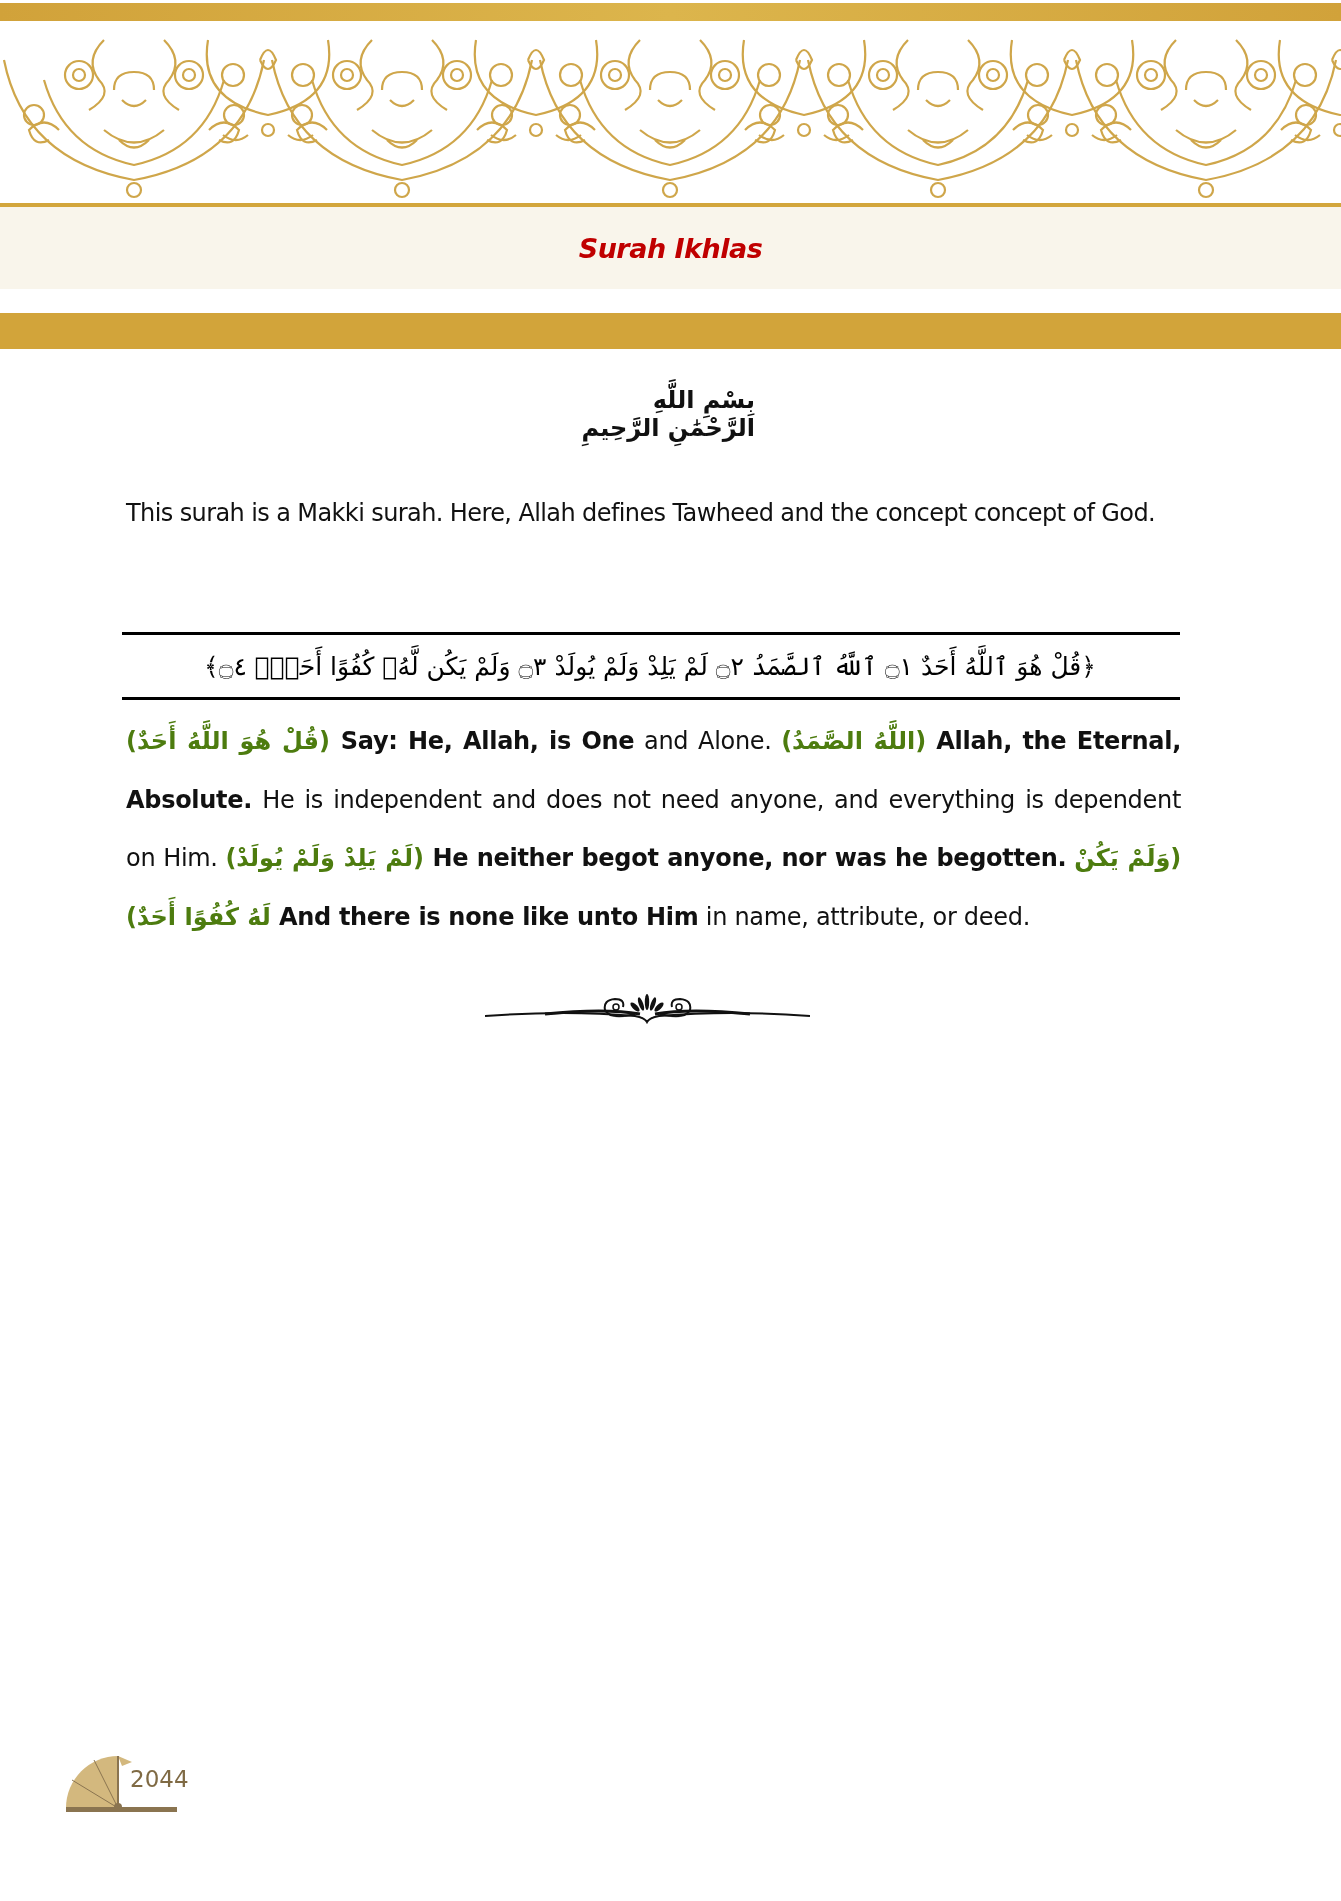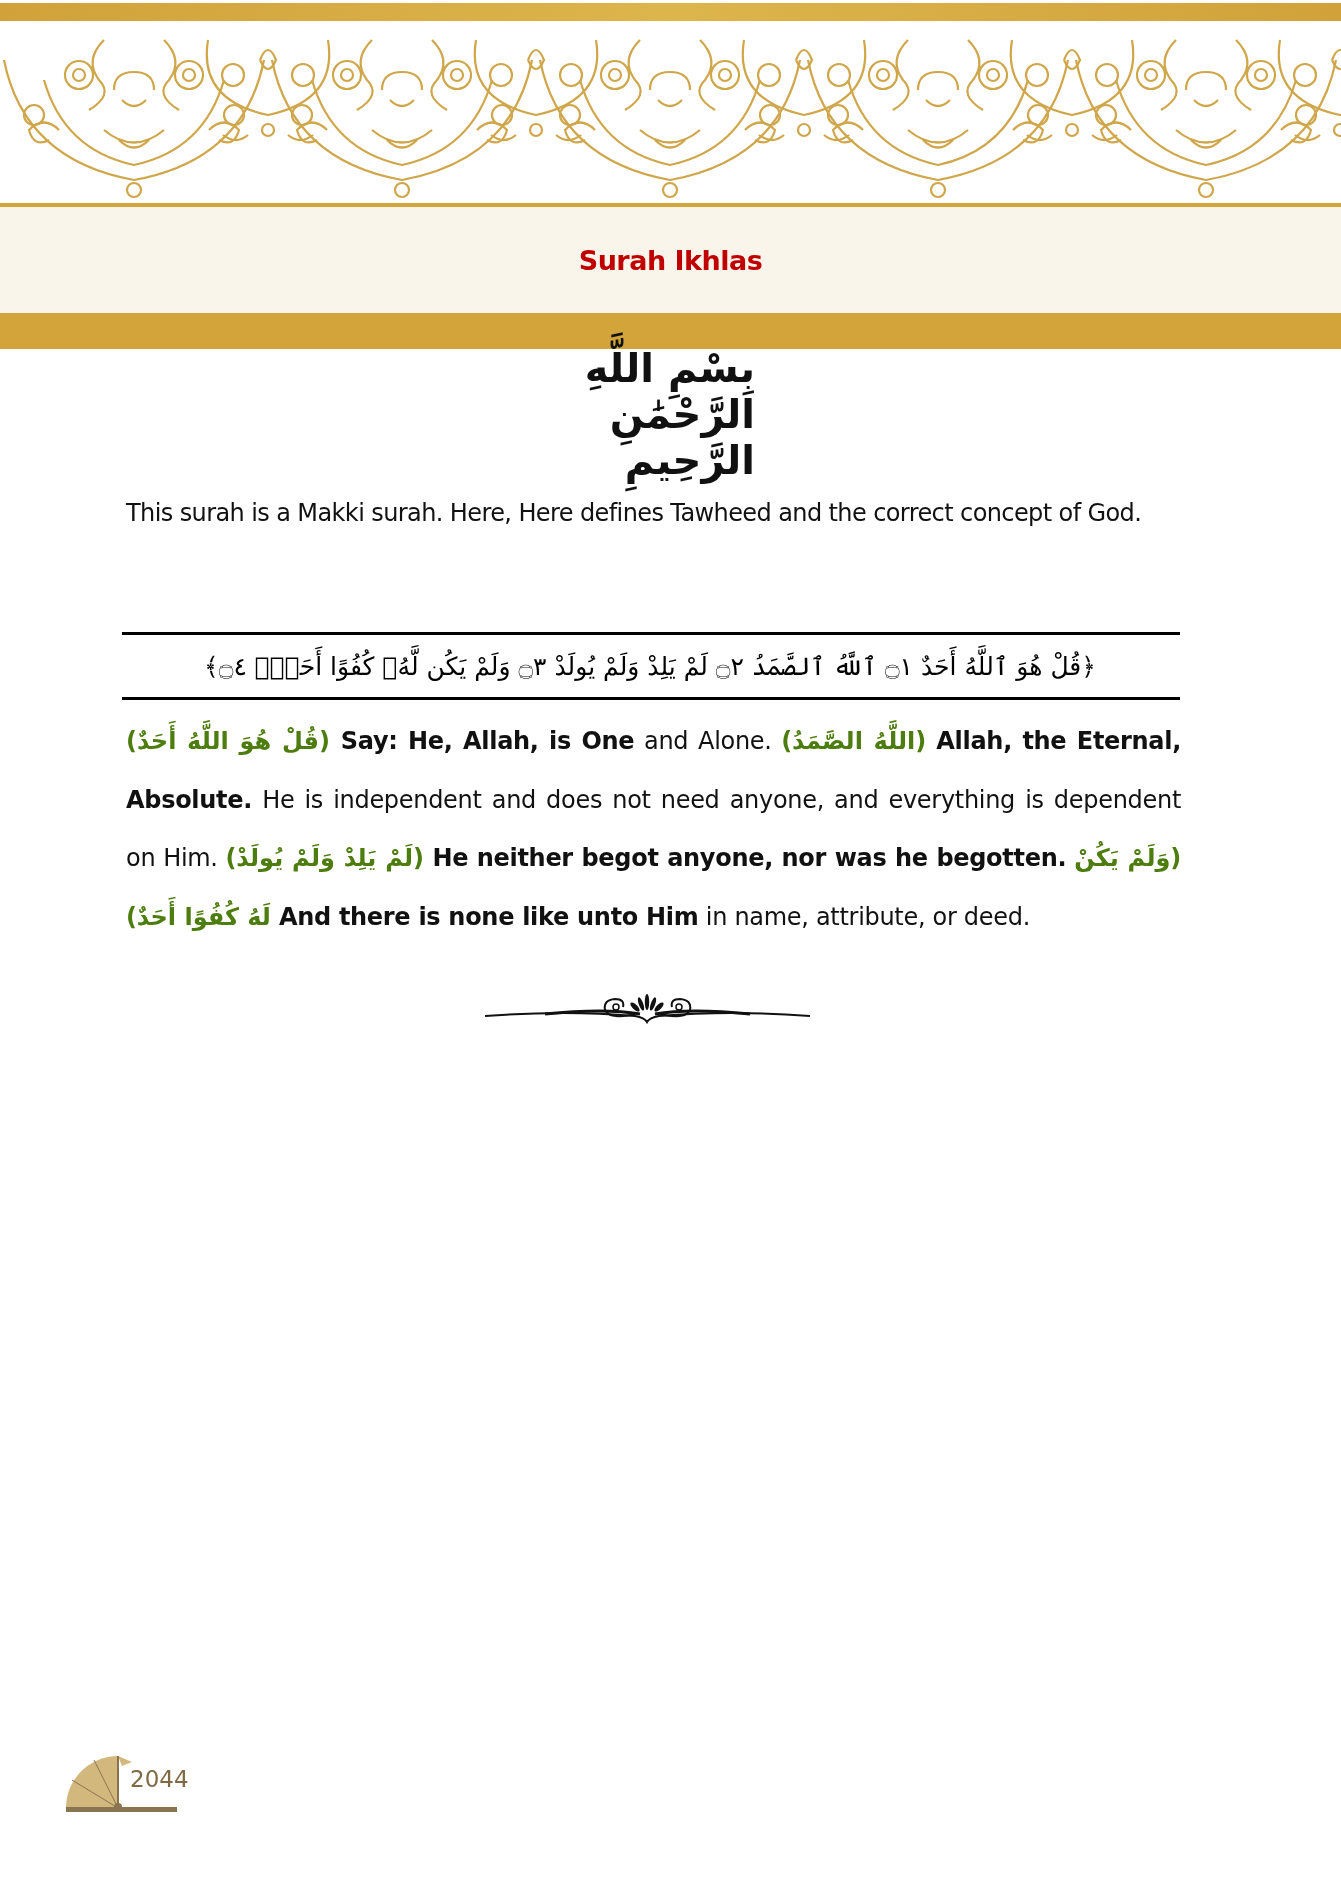--- a/index.html
+++ b/index.html
@@ -7,28 +7,28 @@
     width: 1341px; height: 1901px; position: relative; overflow: hidden;
     background: #ffffff;
     font-family: "Liberation Sans", "DejaVu Sans", sans-serif;
     color: #111;
   }
   .header { position: absolute; left: 0; top: 0; width: 1341px; height: 350px; }
   .top-bar { position: absolute; left: 0; top: 3px; width: 1341px; height: 18px;
     background: linear-gradient(90deg, #d1a23a 0%, #dcb54c 50%, #d1a23a 100%); }
   .lace { position: absolute; left: 0; top: 20px; width: 1341px; height: 182px; }
   .gold-line { position: absolute; left: 0; top: 203px; width: 1341px; height: 4px; background: #d3a63c; }
-  .cream-band { position: absolute; left: 0; top: 207px; width: 1341px; height: 106px; background: #f9f5eb;
-    display: flex; align-items: center; justify-content: center; }
+  .cream-band { position: absolute; left: 0; top: 207px; width: 1341px; height: 82px; background: #f9f5eb;
+    display: flex; align-items: center; justify-content: center; font-style: italic; }
   .title { color: #c00000; font-weight: bold; font-size: 27px; font-family: "DejaVu Sans", sans-serif; letter-spacing: -0.5px; }
   .gold-bar { position: absolute; left: 0; top: 313px; width: 1341px; height: 36px; background: #d2a43a; }
 
   .bismillah { position: absolute; left: 560px; top: 378px; width: 195px; height: 72px;
     display: flex; align-items: center; justify-content: center; }
-  .bismillah span { font-family: "DejaVu Sans", sans-serif; font-size: 40px; font-weight: bold; color: #111; direction: rtl; text-align: right; }
+  .bismillah span { font-family: "DejaVu Sans", sans-serif; font-size: 24px; font-weight: bold; color: #111; direction: rtl; text-align: right; }
 
   .intro { position: absolute; left: 126px; top: 484px; width: 1055px;
     font-family: "DejaVu Sans", sans-serif; font-size: 24px; line-height: 59px; color: #111; letter-spacing: -0.6px; }
 
   .verse-box { position: absolute; left: 122px; top: 632px; width: 1058px; height: 62px;
     border-top: 3px solid #000; border-bottom: 3px solid #000;
     display: flex; align-items: center; justify-content: center; }
   .verse-text { direction: rtl; font-family: "DejaVu Serif", serif; font-size: 25px; color: #000; padding-right: 2px; white-space: nowrap; }
 
   .tafsir { position: absolute; left: 126px; top: 712px; width: 1055px;
@@ -188,21 +188,21 @@
   <div class="cream-band">
     <span class="title">Surah Ikhlas</span>
   </div>
   <div class="gold-bar"></div>
 </div>
 
 <div class="bismillah">
   <span>بِسْمِ اللَّهِ الرَّحْمَٰنِ الرَّحِيمِ</span>
 </div>
 
-<div class="intro">This surah is a Makki surah. Here, Here defines Tawheed and the correct concept of God.</div>
+<div class="intro">This surah is a Makki surah. Here, Allah defines Tawheed and the concept concept of God.</div>
 
 <div class="verse-box">
   <span class="verse-text">﴿قُلْ هُوَ ٱللَّهُ أَحَدٌ ۝١ ٱللَّهُ ٱلصَّمَدُ ۝٢ لَمْ يَلِدْ وَلَمْ يُولَدْ ۝٣ وَلَمْ يَكُن لَّهُۥ كُفُوًا أَحَدٌۢ ۝٤﴾</span>
 </div>
 
 <div class="tafsir" id="tafsir"><span class="ar" dir="rtl">(قُلْ هُوَ اللَّهُ أَحَدٌ)</span><b> Say: He, Allah, is One</b><span> and Alone. </span><span class="ar" dir="rtl">(اللَّهُ الصَّمَدُ)</span><b> Allah, the Eternal, Absolute.</b><span> He is independent and does not need anyone, and everything is dependent on Him. </span><span class="ar" dir="rtl">(لَمْ يَلِدْ وَلَمْ يُولَدْ)</span><b> He neither begot anyone, nor was he begotten.</b><span> </span><span class="ar" dir="rtl">(وَلَمْ يَكُنْ لَهُ كُفُوًا أَحَدٌ)</span><b> And there is none like unto Him</b><span> in name, attribute, or deed.</span></div>
 
 <svg class="divider" viewBox="0 0 325 36">
   <path d="M0 26 Q80 20 150 26 Q160 28 162 32 Q164 28 174 26 Q245 20 325 26" fill="none" stroke="#111" stroke-width="2"></path>
   <path d="M60 24 Q120 18 155 24" fill="none" stroke="#111" stroke-width="3"></path>

